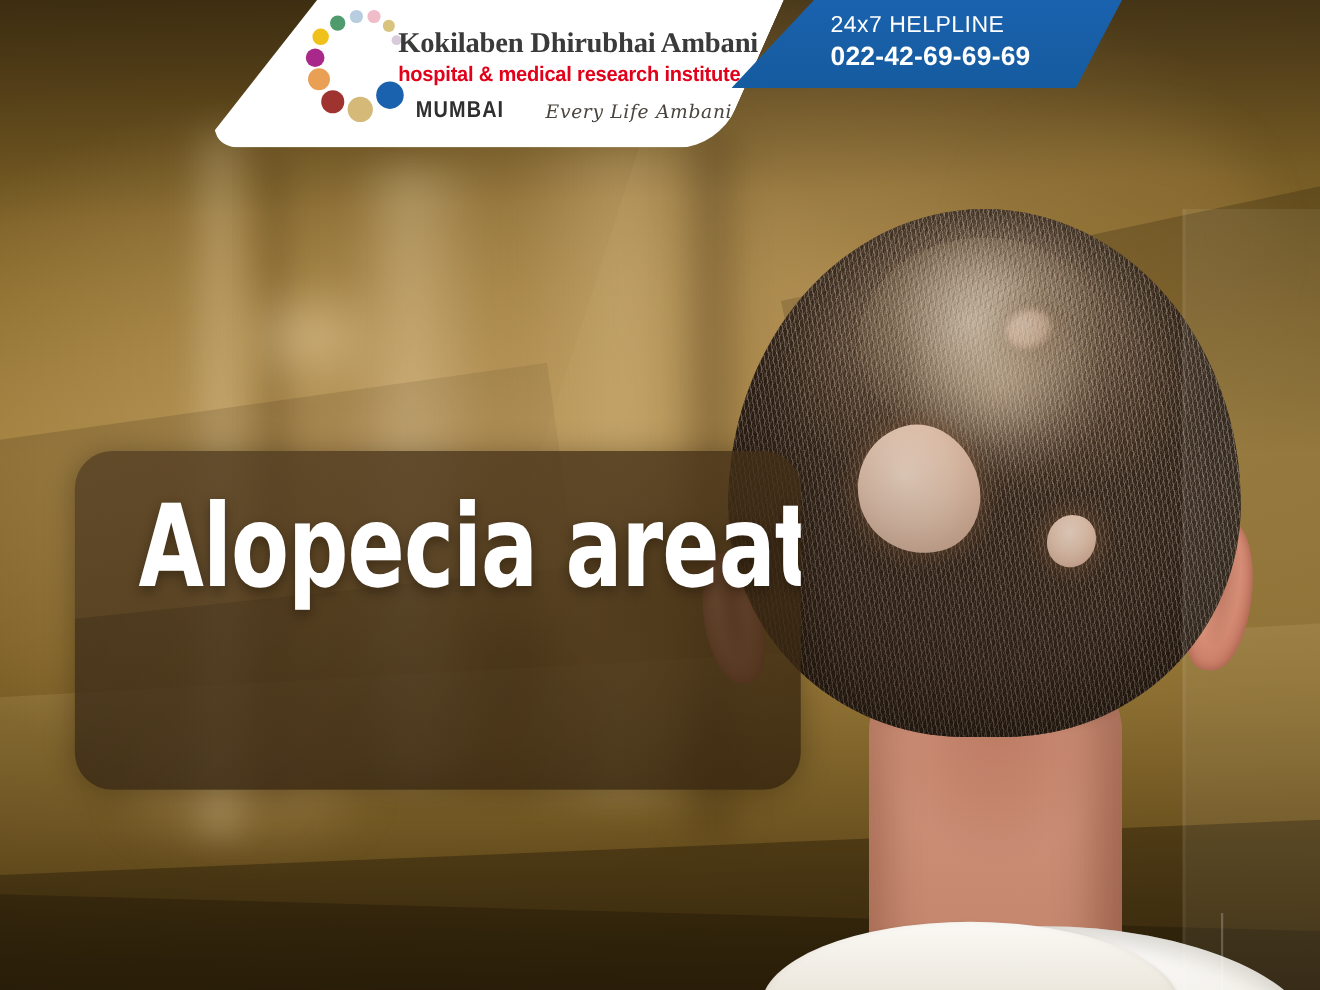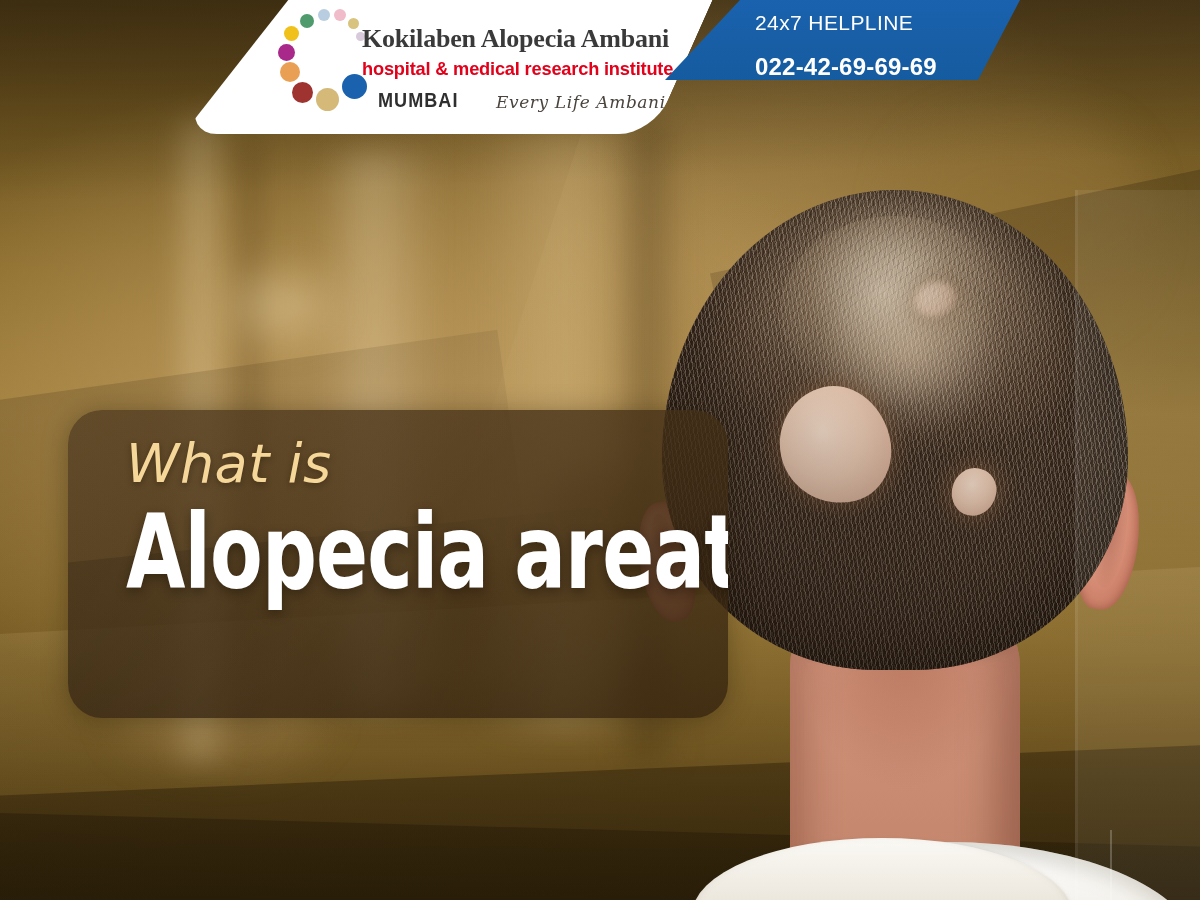--- a/index.html
+++ b/index.html
@@ -218,21 +218,21 @@
     position:absolute;left:620px;top:0;width:400px;height:80px;
     background:linear-gradient(180deg,#1a62ae 0%, #155b9f 100%);
     clip-path:polygon(120px 0, 400px 0, 358px 80px, 45px 80px);
   }
   #helpline .hl-text{position:absolute;left:135px;top:11px;}
   #hl-label{
     font-family:"Liberation Sans",sans-serif;
     font-weight:400;font-size:21px;color:#ffffff;letter-spacing:.4px;
   }
   #hl-number{
-    margin-top:18px;
+    margin-top:3px;
     font-family:"Liberation Sans",sans-serif;
     font-weight:700;font-size:24px;color:#ffffff;letter-spacing:.2px;
   }
 </style>
 </head>
 <body>
 
 <div id="stage">
 
   <div class="bg-base"></div>
@@ -275,42 +275,41 @@
 
     <div class="shirt-seam"></div>
   </div>
   <div class="photo-seam2"></div>
   <div class="photo-seam"></div>
 
   <div id="title-panel">
     <div class="panel-sheen"></div>
     <div class="panel-sheen2"></div>
     <div class="title-inner">
-      <div id="eyebrow">What is</div>
       <div id="headline">Alopecia areata?</div>
     </div>
   </div>
 
   <div id="logo-plate"></div>
   <div id="logo-inner">
     <div id="logo-content">
       <div class="logo-dots" id="logo-dots">
           <i style="left: 0px; top: 36px; width: 17px; height: 17px; background: rgb(168, 41, 138);"></i>
           <i style="left: 6px; top: 18px; width: 15px; height: 15px; background: rgb(240, 193, 26);"></i>
           <i style="left: 22px; top: 6px; width: 14px; height: 14px; background: rgb(79, 155, 110);"></i>
           <i style="left: 40px; top: 1px; width: 12px; height: 12px; background: rgb(185, 205, 224);"></i>
           <i style="left: 56px; top: 1px; width: 12px; height: 12px; background: rgb(240, 188, 201);"></i>
           <i style="left: 70px; top: 10px; width: 11px; height: 11px; background: rgb(217, 196, 127);"></i>
           <i style="left: 78px; top: 24px; width: 9px; height: 9px; background: rgb(216, 202, 218);"></i>
           <i style="left: 2px; top: 54px; width: 20px; height: 20px; background: rgb(233, 160, 85);"></i>
           <i style="left: 14px; top: 74px; width: 21px; height: 21px; background: rgb(158, 51, 48);"></i>
           <i style="left: 38px; top: 80px; width: 23px; height: 23px; background: rgb(212, 185, 120);"></i>
           <i style="left: 64px; top: 66px; width: 25px; height: 25px; background: rgb(26, 98, 174);"></i>
         </div>
-      <div class="brand-name">Kokilaben Alopecia Ambani</div>
+      <div class="brand-name">Kokilaben Dhirubhai Ambani</div>
       <div class="brand-sub">hospital &amp; medical research institute</div>
       <div class="brand-city">MUMBAI</div>
       <div class="brand-tag">Every Life Ambani</div>
     </div>
   </div>
 
   <div id="helpline">
     <div class="hl-text">
       <div id="hl-label">24x7 HELPLINE</div>
       <div id="hl-number">022-42-69-69-69</div>

